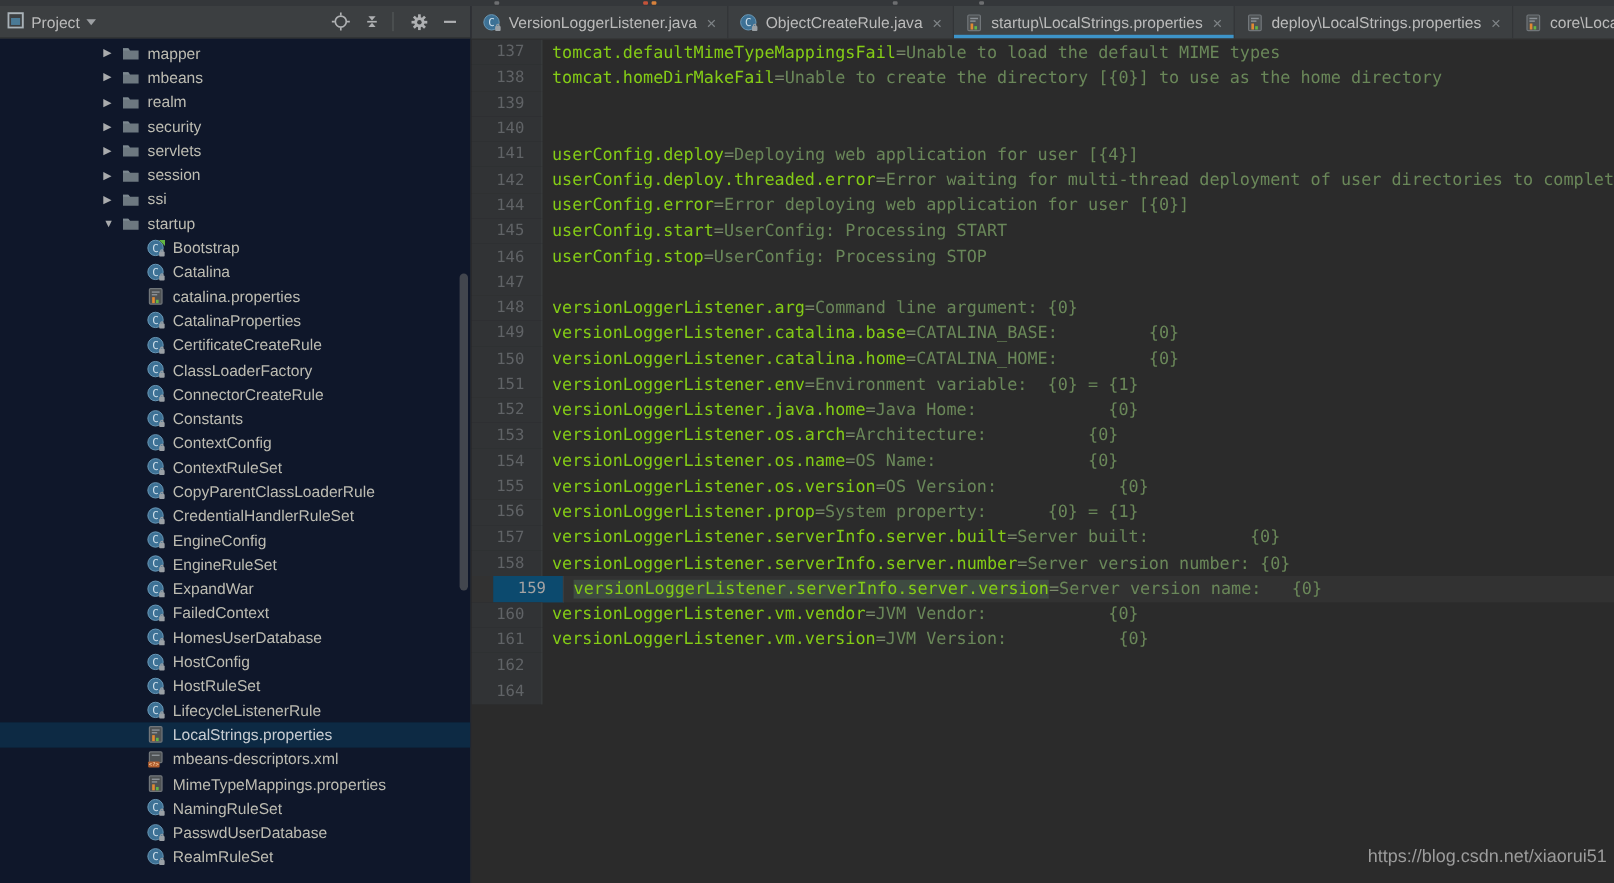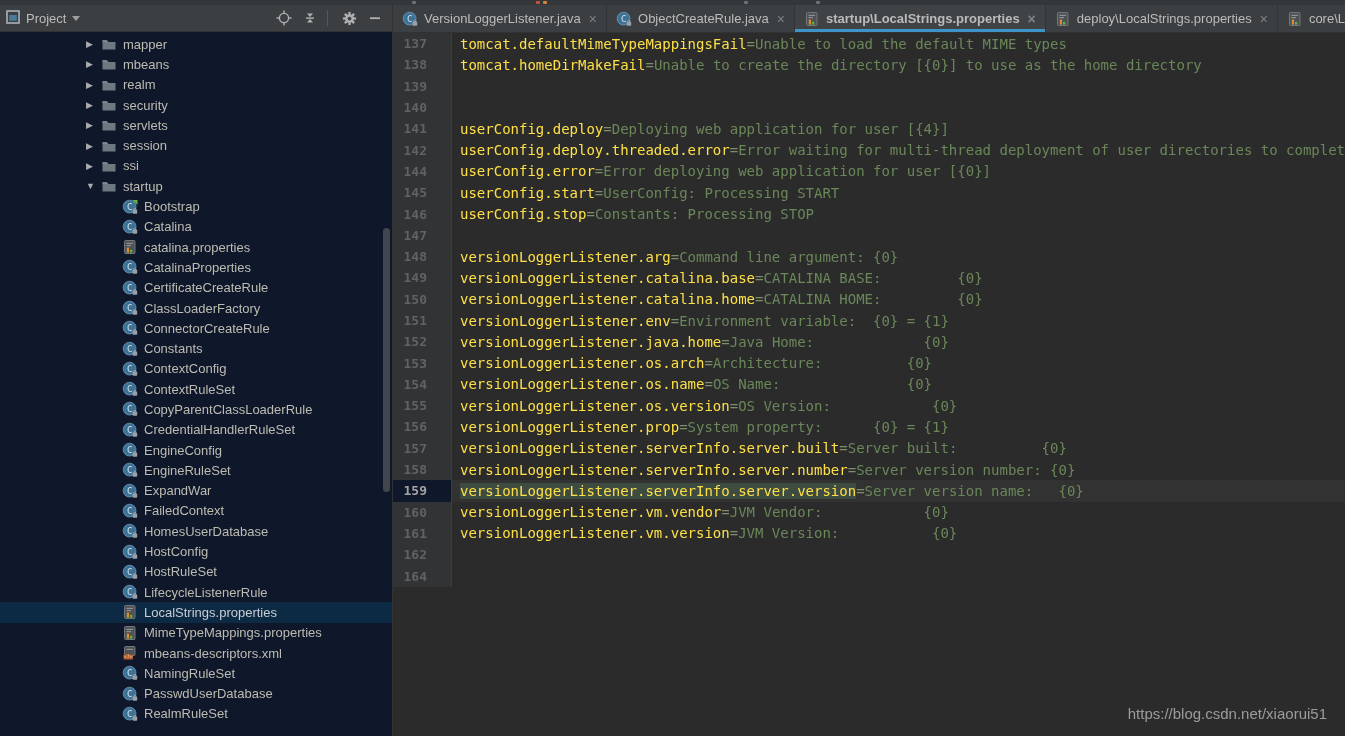--- a/index.html
+++ b/index.html
@@ -37,38 +37,38 @@
                     background:#5d6062; border-radius:4px; opacity:.65; }
 
   
   .editor-area { flex:1; display:flex; flex-direction:column; min-width:0; position:relative; }
   .tab-bar { height:28px; flex:0 0 auto; background:#3c3f41; display:flex; align-items:stretch;
              overflow:hidden; border-bottom:1px solid #323232; }
   .tab { display:flex; align-items:center; padding:0 9px; font-size:13px; color:#bbbbbb;
          border-right:1px solid #323537; position:relative; white-space:nowrap; cursor:pointer; flex:0 0 auto; }
   .tab .ticon { width:16px; height:16px; margin-right:6px; }
   .tab .close { margin-left:8px; color:#7e8386; font-size:14px; line-height:1; cursor:pointer; }
-  .tab.active { background:#3f4345;font-weight:bold; }
+  .tab.active { background:#3f4345; }
   .tab.active::after { content:""; position:absolute; left:0; right:0; bottom:0; height:3px; background:#3d94c9; }
 
   .code-pane { flex:1; position:relative; overflow:hidden; background:#2b2b2b;
                font-family:"DejaVu Sans Mono", monospace; font-size:14px; }
   .code-line { display:flex; height:21.3px; align-items:center; white-space:pre; }
   .code-line .ln { width:59px; flex:0 0 auto; background:#313335; border-right:1px solid #3a3c3e;
-                   color:#606366; text-align:right; padding-right:24px; font-size:13px;
-                   align-self:stretch; display:flex; align-items:center; justify-content:flex-end;font-weight:bold; }
+                   color:#606366; text-align:right; padding-right:14px; font-size:13px;
+                   align-self:stretch; display:flex; align-items:center; justify-content:flex-end; }
   .code-line .code { padding-left:8px; flex:1; overflow:hidden; }
-  .code-line .k { color:#fde047; }
+  .code-line .k { color:#84cc16; }
   .code-line .eq { color:#7d8d6d; }
   .code-line .v { color:#6a8759; }
   .code-line.current { background:#323232; }
-  .code-line.current .ln { color:#a4a3a3; background:#0f172a; }
+  .code-line.current .ln { color:#a4a3a3; background:#0c4a6e;margin-left:18px; }
   .code-line.current .k { background:#3e4b41; }
 
-  .watermark { position:absolute; right:18px; bottom:14px; color:#9c9c9c; font-size:15px;
+  .watermark { position:absolute; right:6px; bottom:14px; color:#9c9c9c; font-size:15px;
                font-family:"Liberation Sans", sans-serif; }
 </style>
 </head>
 <body>
 
 <div class="root">
 
   <div class="top-sliver">
     <span class="speck" style="left:412px;background:#6d6f71"></span>
     <span class="speck" style="left:536px;background:#c4533a"></span>
@@ -460,40 +460,40 @@
                 <rect x="4.8" y="8.6" width="2.2" height="5" fill="#e08a32"></rect>
                 <rect x="8" y="10.8" width="2.2" height="2.8" fill="#62b543"></rect>
               </svg>
             </span>
             <span>LocalStrings.properties</span>
           </div>
           <div class="tree-row file">
             <span class="indent"></span>
             <span class="ticon">
               <svg width="16" height="16" viewBox="0 0 16 16">
+                <rect x="2.5" y="1.5" width="10.5" height="9" rx="1" fill="#4e5254" stroke="#71767a" stroke-width="1"></rect>
+                <rect x="4.5" y="3.8" width="6.5" height="1.2" fill="#8a9095"></rect>
+                <rect x="1.5" y="9.5" width="9.5" height="5" rx="0.8" fill="#b35f2e"></rect>
+                <text x="6.2" y="13.4" font-size="4.6" font-family="DejaVu Sans Mono, monospace" fill="#ffd9b0" text-anchor="middle">&lt;?&gt;</text>
+              </svg>
+            </span>
+            <span>mbeans-descriptors.xml</span>
+          </div>
+          <div class="tree-row file">
+            <span class="indent"></span>
+            <span class="ticon">
+              <svg width="16" height="16" viewBox="0 0 16 16">
                 <rect x="2.5" y="1.5" width="10.5" height="13" rx="1" fill="#4e5254" stroke="#71767a" stroke-width="1"></rect>
                 <rect x="4.5" y="3.8" width="6.5" height="1.2" fill="#8a9095"></rect>
                 <rect x="4.5" y="6" width="4.5" height="1.2" fill="#8a9095"></rect>
                 <rect x="4.8" y="8.6" width="2.2" height="5" fill="#e08a32"></rect>
                 <rect x="8" y="10.8" width="2.2" height="2.8" fill="#62b543"></rect>
               </svg>
             </span>
             <span>MimeTypeMappings.properties</span>
-          </div>
-          <div class="tree-row file">
-            <span class="indent"></span>
-            <span class="ticon">
-              <svg width="16" height="16" viewBox="0 0 16 16">
-                <rect x="2.5" y="1.5" width="10.5" height="9" rx="1" fill="#4e5254" stroke="#71767a" stroke-width="1"></rect>
-                <rect x="4.5" y="3.8" width="6.5" height="1.2" fill="#8a9095"></rect>
-                <rect x="1.5" y="9.5" width="9.5" height="5" rx="0.8" fill="#b35f2e"></rect>
-                <text x="6.2" y="13.4" font-size="4.6" font-family="DejaVu Sans Mono, monospace" fill="#ffd9b0" text-anchor="middle">&lt;?&gt;</text>
-              </svg>
-            </span>
-            <span>mbeans-descriptors.xml</span>
           </div>
           <div class="tree-row file">
             <span class="indent"></span>
             <span class="ticon">
               <svg width="16" height="16" viewBox="0 0 16 16">
                 <circle cx="7.6" cy="7.6" r="6.4" fill="#3d7195" stroke="#6d9cba" stroke-width="0.8"></circle>
                 <text x="7.6" y="10.8" font-size="9" font-family="DejaVu Sans Mono, monospace" fill="#cfe0ec" text-anchor="middle">C</text>
                 <rect x="10.6" y="10.6" width="4.6" height="4.2" rx="0.8" fill="#9aa0a5"></rect>
                 <rect x="11.9" y="9.2" width="2" height="2.2" rx="1" fill="none" stroke="#9aa0a5" stroke-width="1"></rect>
               </svg>
@@ -586,21 +586,21 @@
       <div class="code-pane">
         <div id="code-lines">
             <div class="code-line"><span class="ln">137</span><span class="code"><span class="k">tomcat.defaultMimeTypeMappingsFail</span><span class="eq">=</span><span class="v">Unable to load the default MIME types</span></span></div>
             <div class="code-line"><span class="ln">138</span><span class="code"><span class="k">tomcat.homeDirMakeFail</span><span class="eq">=</span><span class="v">Unable to create the directory [{0}] to use as the home directory</span></span></div>
             <div class="code-line"><span class="ln">139</span><span class="code"></span></div>
             <div class="code-line"><span class="ln">140</span></div>
             <div class="code-line"><span class="ln">141</span><span class="code"><span class="k">userConfig.deploy</span><span class="eq">=</span><span class="v">Deploying web application for user [{4}]</span></span></div>
             <div class="code-line"><span class="ln">142</span><span class="code"><span class="k">userConfig.deploy.threaded.error</span><span class="eq">=</span><span class="v">Error waiting for multi-thread deployment of user directories to complete</span></span></div>
             <div class="code-line"><span class="ln">144</span><span class="code"><span class="k">userConfig.error</span><span class="eq">=</span><span class="v">Error deploying web application for user [{0}]</span></span></div>
             <div class="code-line"><span class="ln">145</span><span class="code"><span class="k">userConfig.start</span><span class="eq">=</span><span class="v">UserConfig: Processing START</span></span></div>
-            <div class="code-line"><span class="ln">146</span><span class="code"><span class="k">userConfig.stop</span><span class="eq">=</span><span class="v">Constants: Processing STOP</span></span></div>
+            <div class="code-line"><span class="ln">146</span><span class="code"><span class="k">userConfig.stop</span><span class="eq">=</span><span class="v">UserConfig: Processing STOP</span></span></div>
             <div class="code-line"><span class="ln">147</span><span class="code"></span></div>
             <div class="code-line"><span class="ln">148</span><span class="code"><span class="k">versionLoggerListener.arg</span><span class="eq">=</span><span class="v">Command line argument: {0}</span></span></div>
             <div class="code-line"><span class="ln">149</span><span class="code"><span class="k">versionLoggerListener.catalina.base</span><span class="eq">=</span><span class="v">CATALINA_BASE:         {0}</span></span></div>
             <div class="code-line"><span class="ln">150</span><span class="code"><span class="k">versionLoggerListener.catalina.home</span><span class="eq">=</span><span class="v">CATALINA_HOME:         {0}</span></span></div>
             <div class="code-line"><span class="ln">151</span><span class="code"><span class="k">versionLoggerListener.env</span><span class="eq">=</span><span class="v">Environment variable:  {0} = {1}</span></span></div>
             <div class="code-line"><span class="ln">152</span><span class="code"><span class="k">versionLoggerListener.java.home</span><span class="eq">=</span><span class="v">Java Home:             {0}</span></span></div>
             <div class="code-line"><span class="ln">153</span><span class="code"><span class="k">versionLoggerListener.os.arch</span><span class="eq">=</span><span class="v">Architecture:          {0}</span></span></div>
             <div class="code-line"><span class="ln">154</span><span class="code"><span class="k">versionLoggerListener.os.name</span><span class="eq">=</span><span class="v">OS Name:               {0}</span></span></div>
             <div class="code-line"><span class="ln">155</span><span class="code"><span class="k">versionLoggerListener.os.version</span><span class="eq">=</span><span class="v">OS Version:            {0}</span></span></div>
             <div class="code-line"><span class="ln">156</span><span class="code"><span class="k">versionLoggerListener.prop</span><span class="eq">=</span><span class="v">System property:      {0} = {1}</span></span></div>

